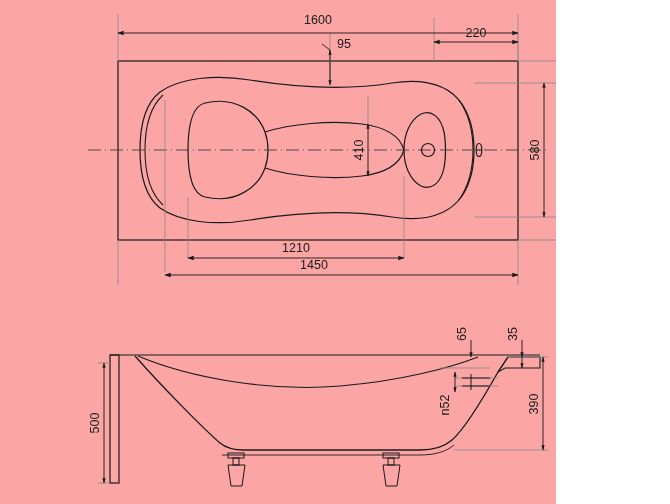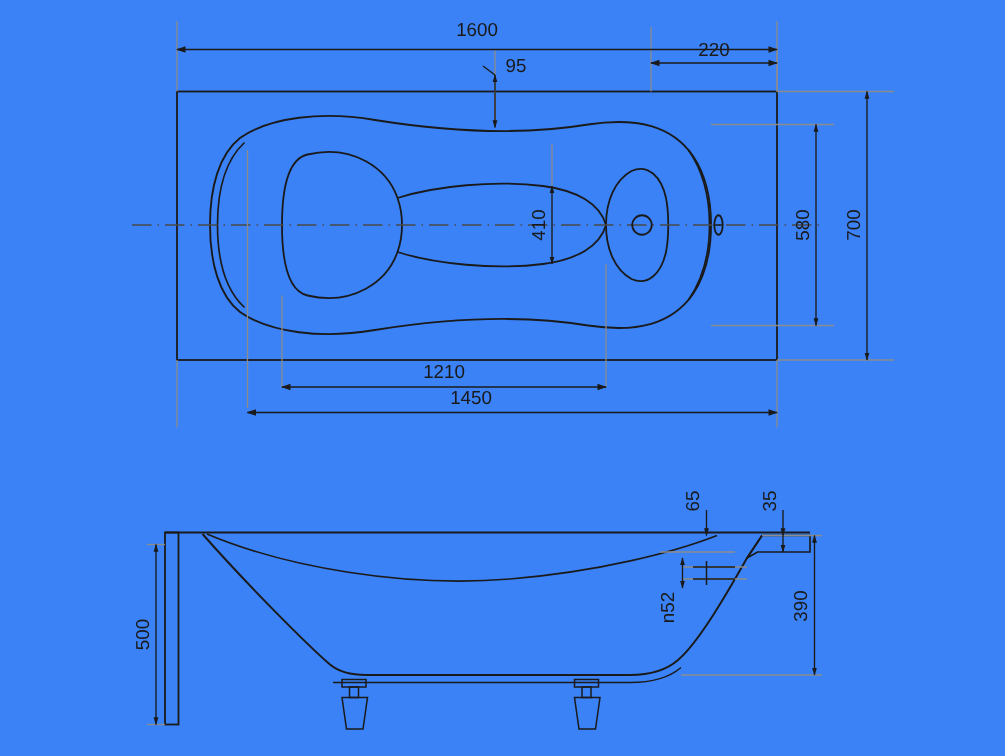--- a/index.html
+++ b/index.html
@@ -5,23 +5,23 @@
   html, body {
     margin: 0;
     padding: 0;
     background: #ffffff;
   }
   body {
     font-family: "Liberation Sans", sans-serif;
   }
   #sheet {
     position: relative;
-    width: 670px;
+    width: 556px;
     height: 504px;
-    background: #3b82f6;
+    background: #fca5a5;
     overflow: hidden;
   }
   #sheet svg {
     position: absolute;
     top: 0;
     left: 0;
     display: block;
   }
   .dim-text {
     font-family: "Liberation Sans", sans-serif;

